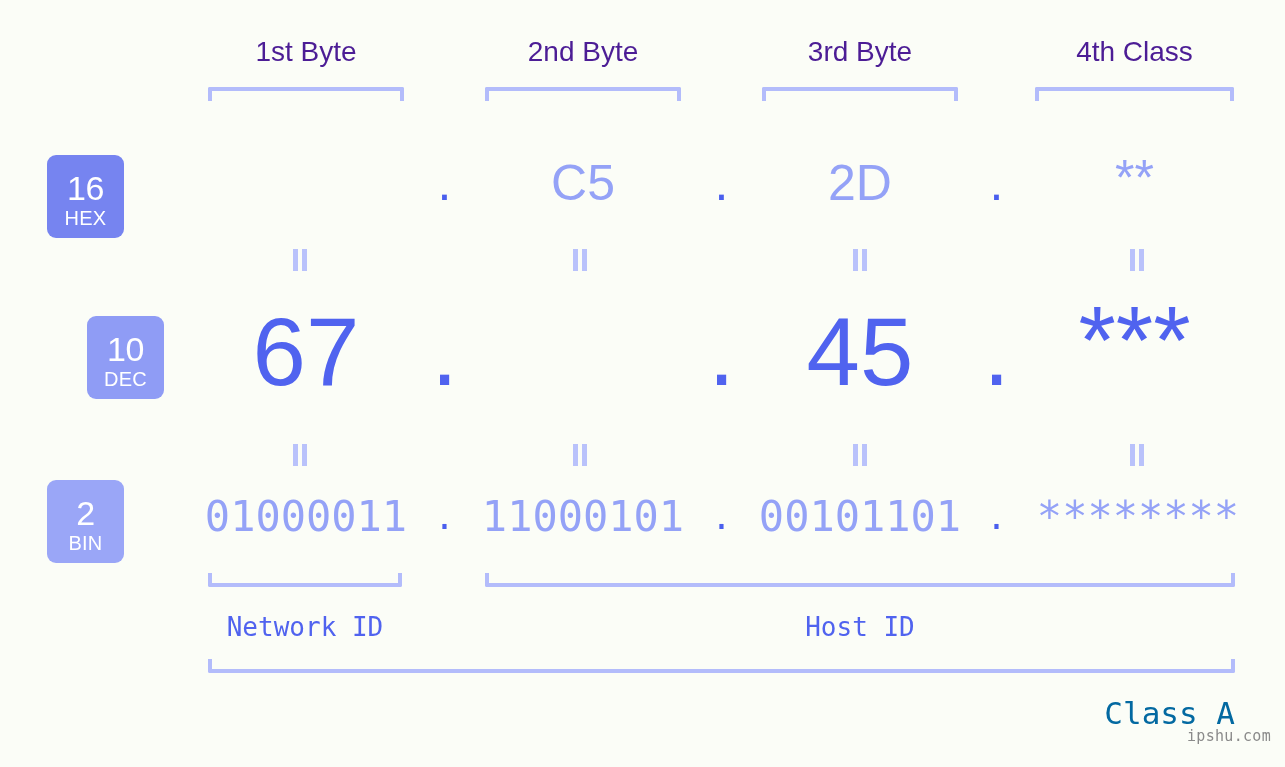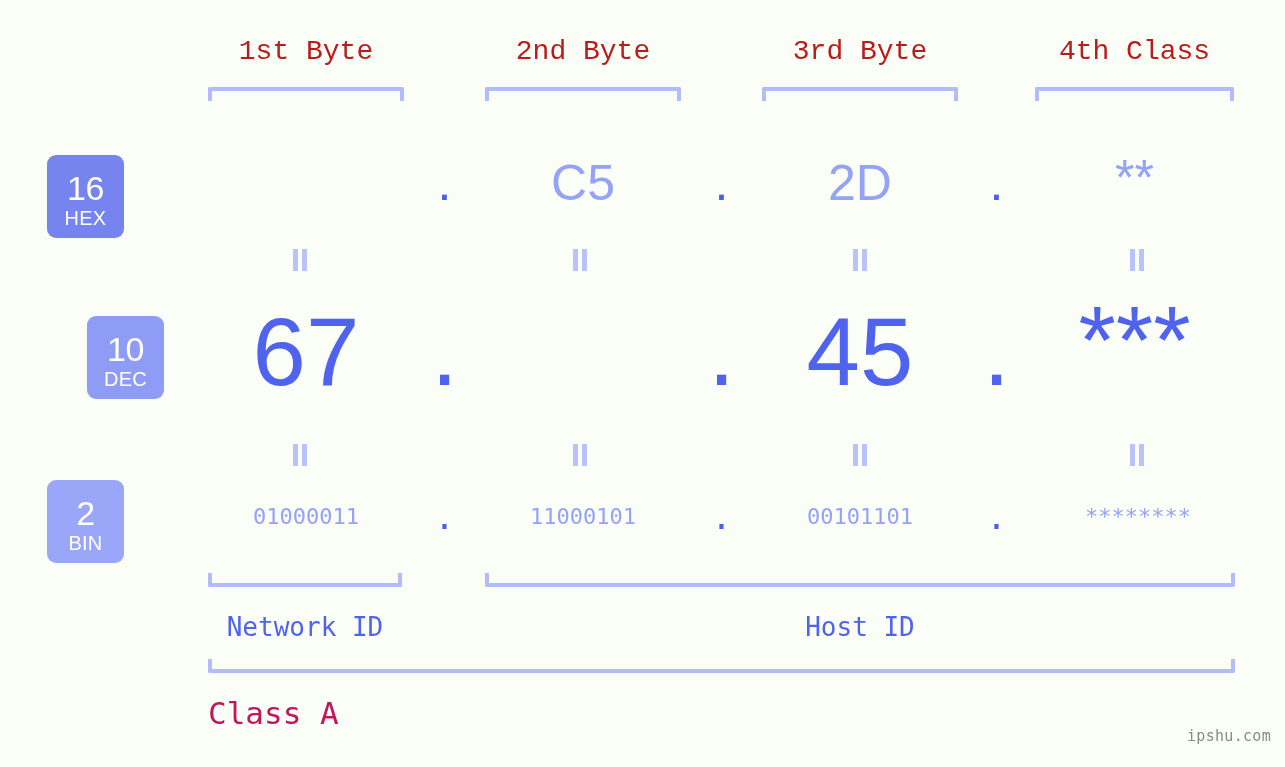--- a/index.html
+++ b/index.html
@@ -21,22 +21,22 @@
   }
 
   
   .byte-label {
     position: absolute;
     top: 31px;
     height: 42px;
     line-height: 42px;
     text-align: center;
     font-size: 28px;
-    color: #b91c1c;
-    font-family: Liberation Mono, monospace;
+    color: #4c1d95;
+    font-family: Liberation Sans, sans-serif;
     white-space: nowrap;
   }
 
   
   .bracket-top {
     position: absolute;
     border: 4px solid #b3bcfb;
     border-bottom: none;
     height: 14px;
     box-sizing: border-box;
@@ -100,21 +100,21 @@
     color: #5063ef;
     font-family: "Liberation Sans", sans-serif;
   }
   .dec-dot {
     font-size: 96px;
     line-height: 104px;
     color: #5063ef;
     font-family: "Liberation Sans", sans-serif;
   }
   .bin-val {
-    font-size: 22px;
+    font-size: 42px;
     line-height: 40px;
     color: #94a2f7;
     font-family: "DejaVu Sans Mono", monospace;
     letter-spacing: 0px;
   }
   .bin-dot {
     font-size: 34px;
     line-height: 40px;
     color: #4a5fee;
     font-family: "DejaVu Sans Mono", monospace;
@@ -145,22 +145,22 @@
     line-height: 32px;
     color: #5063ef;
     text-align: center;
     white-space: nowrap;
   }
   .class-label {
     position: absolute;
     font-family: "DejaVu Sans Mono", monospace;
     font-size: 31px;
     line-height: 38px;
-    color: #be185d;
-    text-align: left;
+    color: #0369a1;
+    text-align: right;
     white-space: nowrap;
   }
   .watermark {
     position: absolute;
     right: 14px;
     bottom: 22px;
     font-family: "DejaVu Sans Mono", monospace;
     font-size: 15px;
     color: #8a8a8a;
     letter-spacing: 0.3px;

